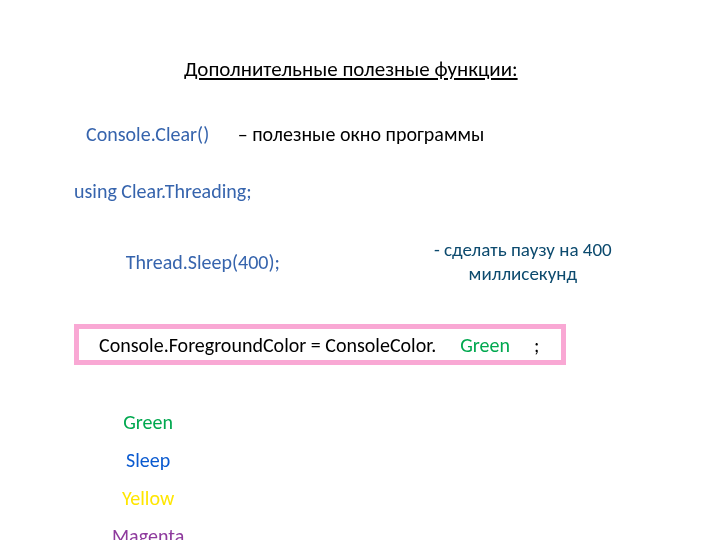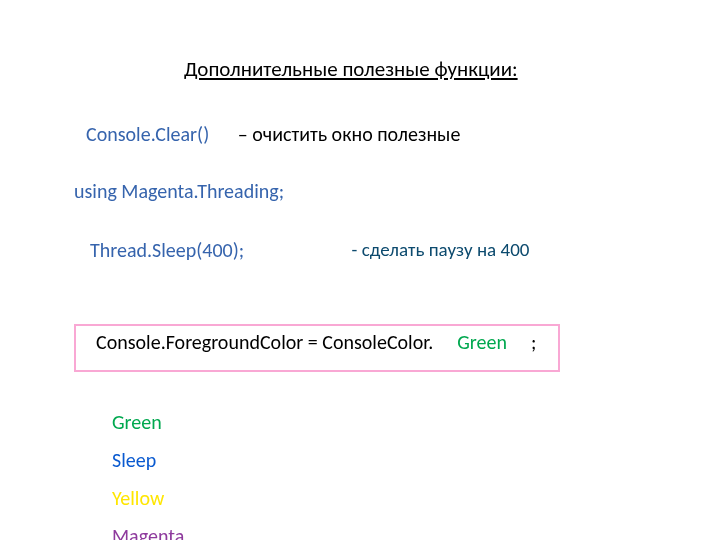--- a/index.html
+++ b/index.html
@@ -1,15 +1,15 @@
 <!DOCTYPE html>
 <html><head>
   <meta charset="utf-8">
   <style>
-    * { box-sizing: border-box; margin: 12px; padding: 0; }
+    * { box-sizing: border-box; margin: 12px; padding: 0; text-align: center; }
     body {
       width: 720px;
       height: 540px;
       background: #ffffff;
       font-family: Calibri, Arial, sans-serif;
       font-size: 19px;
       color: #000;
       position: relative;
       overflow: hidden;
     }
@@ -48,22 +48,22 @@
     .sleep-right {
       width: 380px;
       font-size: 19px;
       color: #0c4a6e;
       line-height: 1.25;
     }
     .boxed {
       position: absolute;
       top: 288px;
       left: 38px;
-      border: 2px solid #f9a8d4;
-      padding: 4px 10px 16px 8px;
+      border: 5px solid #f9a8d4;
+      padding: 4px 10px 3px 8px;
       font-size: 20px;
     }
     .colors-block {
       position: absolute;
       top: 361px;
       left: 64px;
       font-size: 20px;
       line-height: 1.3;
     }
     .c-blue { color: #3664ad; }
@@ -73,29 +73,30 @@
     .c-yellow { color: #ffe600; }
     .c-red { color: #c00000; }
     .c-magenta { color: #8e3a9d; }
   </style>
 </head>
 <body>
 
 <div class="title">Дополнительные полезные функции:</div>
 
 <div class="line1">
-  <span class="c-blue">Console.Clear()</span><span class="c-black"> – очистить окно полезные</span>
+  <span class="c-blue">Console.Clear()</span><span class="c-black"> – полезные окно программы</span>
 </div>
 
-<div class="line2 c-blue">using Magenta.Threading;</div>
+<div class="line2 c-blue">using Clear.Threading;</div>
 
 <div class="sleep-row">
   <div class="sleep-left c-blue">Thread.Sleep(400);</div>
   <div class="sleep-right">
     <span> - сделать паузу на 400</span><br>
+    <span>миллисекунд</span>
   </div>
 </div>
 
 <div class="boxed">
   <span class="c-black">Console.ForegroundColor = ConsoleColor.</span><span class="c-green">Green</span><span class="c-black">;</span>
 </div>
 
 <div class="colors-block">
   <div class="c-green">Green</div>
   <div class="c-blue2">Sleep</div>

